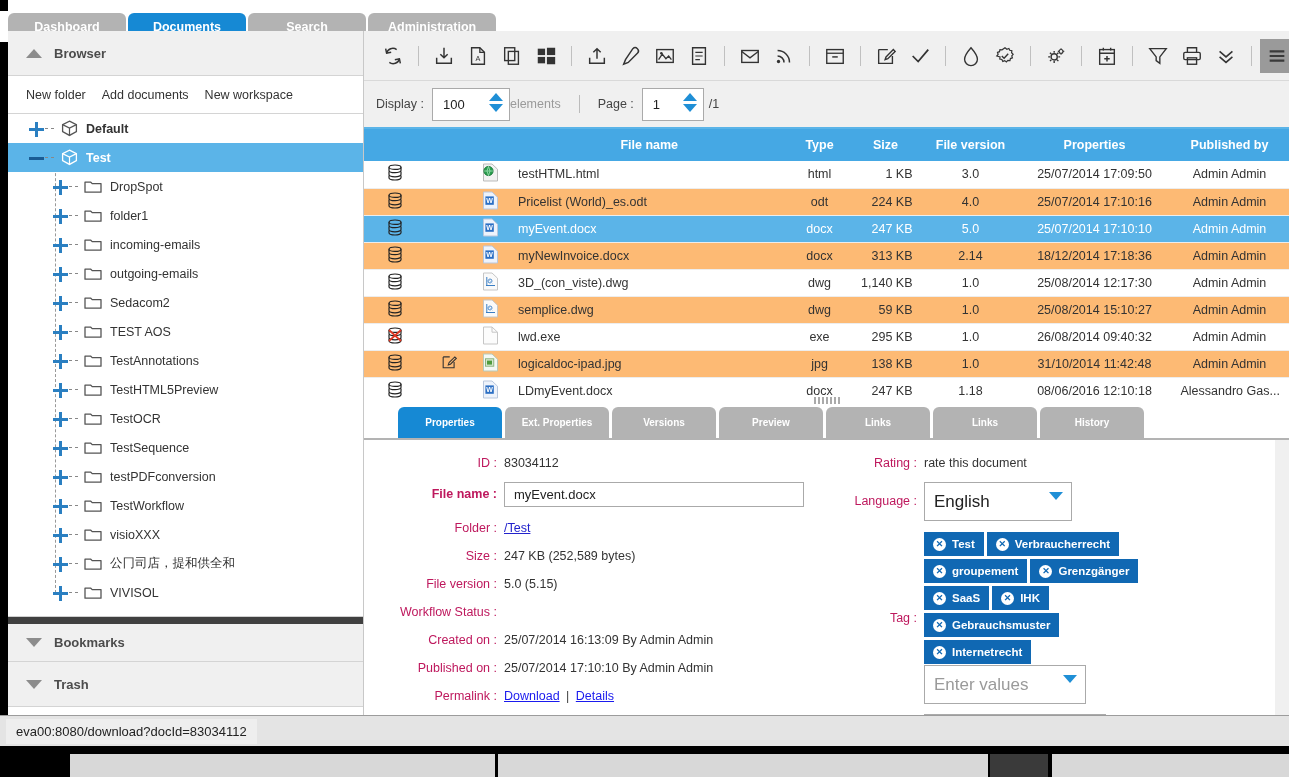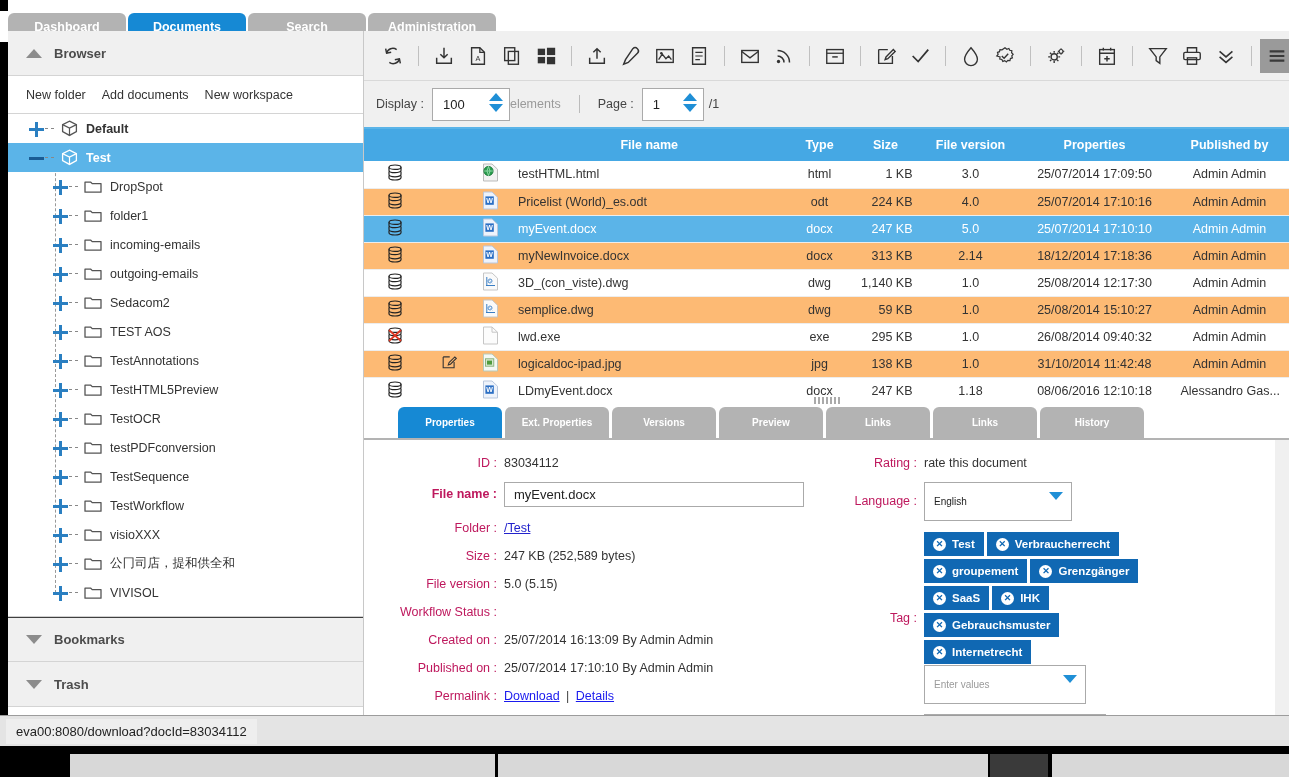--- a/index.html
+++ b/index.html
@@ -247,21 +247,21 @@
   .frow .fv { color:#333; line-height:19px; }
   .bold { font-weight:bold; }
   .link { color:#1a1aee; text-decoration:underline; cursor:pointer; }
   .link.v { color:#2222cc; }
   .txtfield {
     border:1px solid #aaa; background:#fff; height:25px; width:300px;
     display:flex;align-items:center;padding-left:9px;font-size:13px;color:#222;
   }
   .selfield {
     border:1px solid #aaa; background:#fff; height:39px; width:148px;
-    display:flex;align-items:center;padding-left:9px;font-size:10px;color:#222;
+    display:flex;align-items:center;padding-left:9px;font-size:17px;color:#222;
     position:relative;
   }
   .selfield .cv {
     position:absolute; right:8px; top:9px;
     width:0;height:0;border-left:7px solid transparent;border-right:7px solid transparent;border-top:8px solid #1f8fd6;
   }
   .selfield.ph { width:162px; color:#9a9a9a; }
   .tagbox { display:flex; flex-wrap:wrap; gap:3px; width:215px; }
   .tag {
     background:#1068b3; color:#fff; font-size:11.5px; font-weight:bold;
@@ -448,40 +448,40 @@
           <span class="tlabel">TestOCR</span>
         </div>
         <div class="tnode child">
           <span class="plus"></span>
           <span class="dashline"></span>
           <span class="nodeicon">
             <svg width="18" height="15" viewBox="0 0 18 15">
               <path d="M1 3.2 L1 13.2 L17 13.2 L17 4.6 L8.2 4.6 L6.8 3.2 Z" fill="none" stroke="#555555" stroke-width="1.3" stroke-linejoin="round"></path>
             </svg>
           </span>
+          <span class="tlabel">TestSequence</span>
+        </div>
+        <div class="tnode child">
+          <span class="plus"></span>
+          <span class="dashline"></span>
+          <span class="nodeicon">
+            <svg width="18" height="15" viewBox="0 0 18 15">
+              <path d="M1 3.2 L1 13.2 L17 13.2 L17 4.6 L8.2 4.6 L6.8 3.2 Z" fill="none" stroke="#555555" stroke-width="1.3" stroke-linejoin="round"></path>
+            </svg>
+          </span>
           <span class="tlabel">testPDFconversion</span>
         </div>
         <div class="tnode child">
           <span class="plus"></span>
           <span class="dashline"></span>
           <span class="nodeicon">
             <svg width="18" height="15" viewBox="0 0 18 15">
               <path d="M1 3.2 L1 13.2 L17 13.2 L17 4.6 L8.2 4.6 L6.8 3.2 Z" fill="none" stroke="#555555" stroke-width="1.3" stroke-linejoin="round"></path>
             </svg>
           </span>
-          <span class="tlabel">TestSequence</span>
-        </div>
-        <div class="tnode child">
-          <span class="plus"></span>
-          <span class="dashline"></span>
-          <span class="nodeicon">
-            <svg width="18" height="15" viewBox="0 0 18 15">
-              <path d="M1 3.2 L1 13.2 L17 13.2 L17 4.6 L8.2 4.6 L6.8 3.2 Z" fill="none" stroke="#555555" stroke-width="1.3" stroke-linejoin="round"></path>
-            </svg>
-          </span>
           <span class="tlabel">TestWorkflow</span>
         </div>
         <div class="tnode child">
           <span class="plus"></span>
           <span class="dashline"></span>
           <span class="nodeicon">
             <svg width="18" height="15" viewBox="0 0 18 15">
               <path d="M1 3.2 L1 13.2 L17 13.2 L17 4.6 L8.2 4.6 L6.8 3.2 Z" fill="none" stroke="#555555" stroke-width="1.3" stroke-linejoin="round"></path>
             </svg>
           </span>
@@ -502,21 +502,21 @@
           <span class="dashline"></span>
           <span class="nodeicon">
             <svg width="18" height="15" viewBox="0 0 18 15">
               <path d="M1 3.2 L1 13.2 L17 13.2 L17 4.6 L8.2 4.6 L6.8 3.2 Z" fill="none" stroke="#555555" stroke-width="1.3" stroke-linejoin="round"></path>
             </svg>
           </span>
           <span class="tlabel">VIVISOL</span>
         </div>
       </div>
 
-    <div class="section-header" style="border-top:1px solid #404040;">
+    <div class="section-header" style="border-top:7px solid #404040;">
       <span class="tri tri-dn"></span>
       <span>Bookmarks</span>
     </div>
 
     <div class="section-header">
       <span class="tri tri-dn"></span>
       <span>Trash</span>
     </div>
   </div>
 

